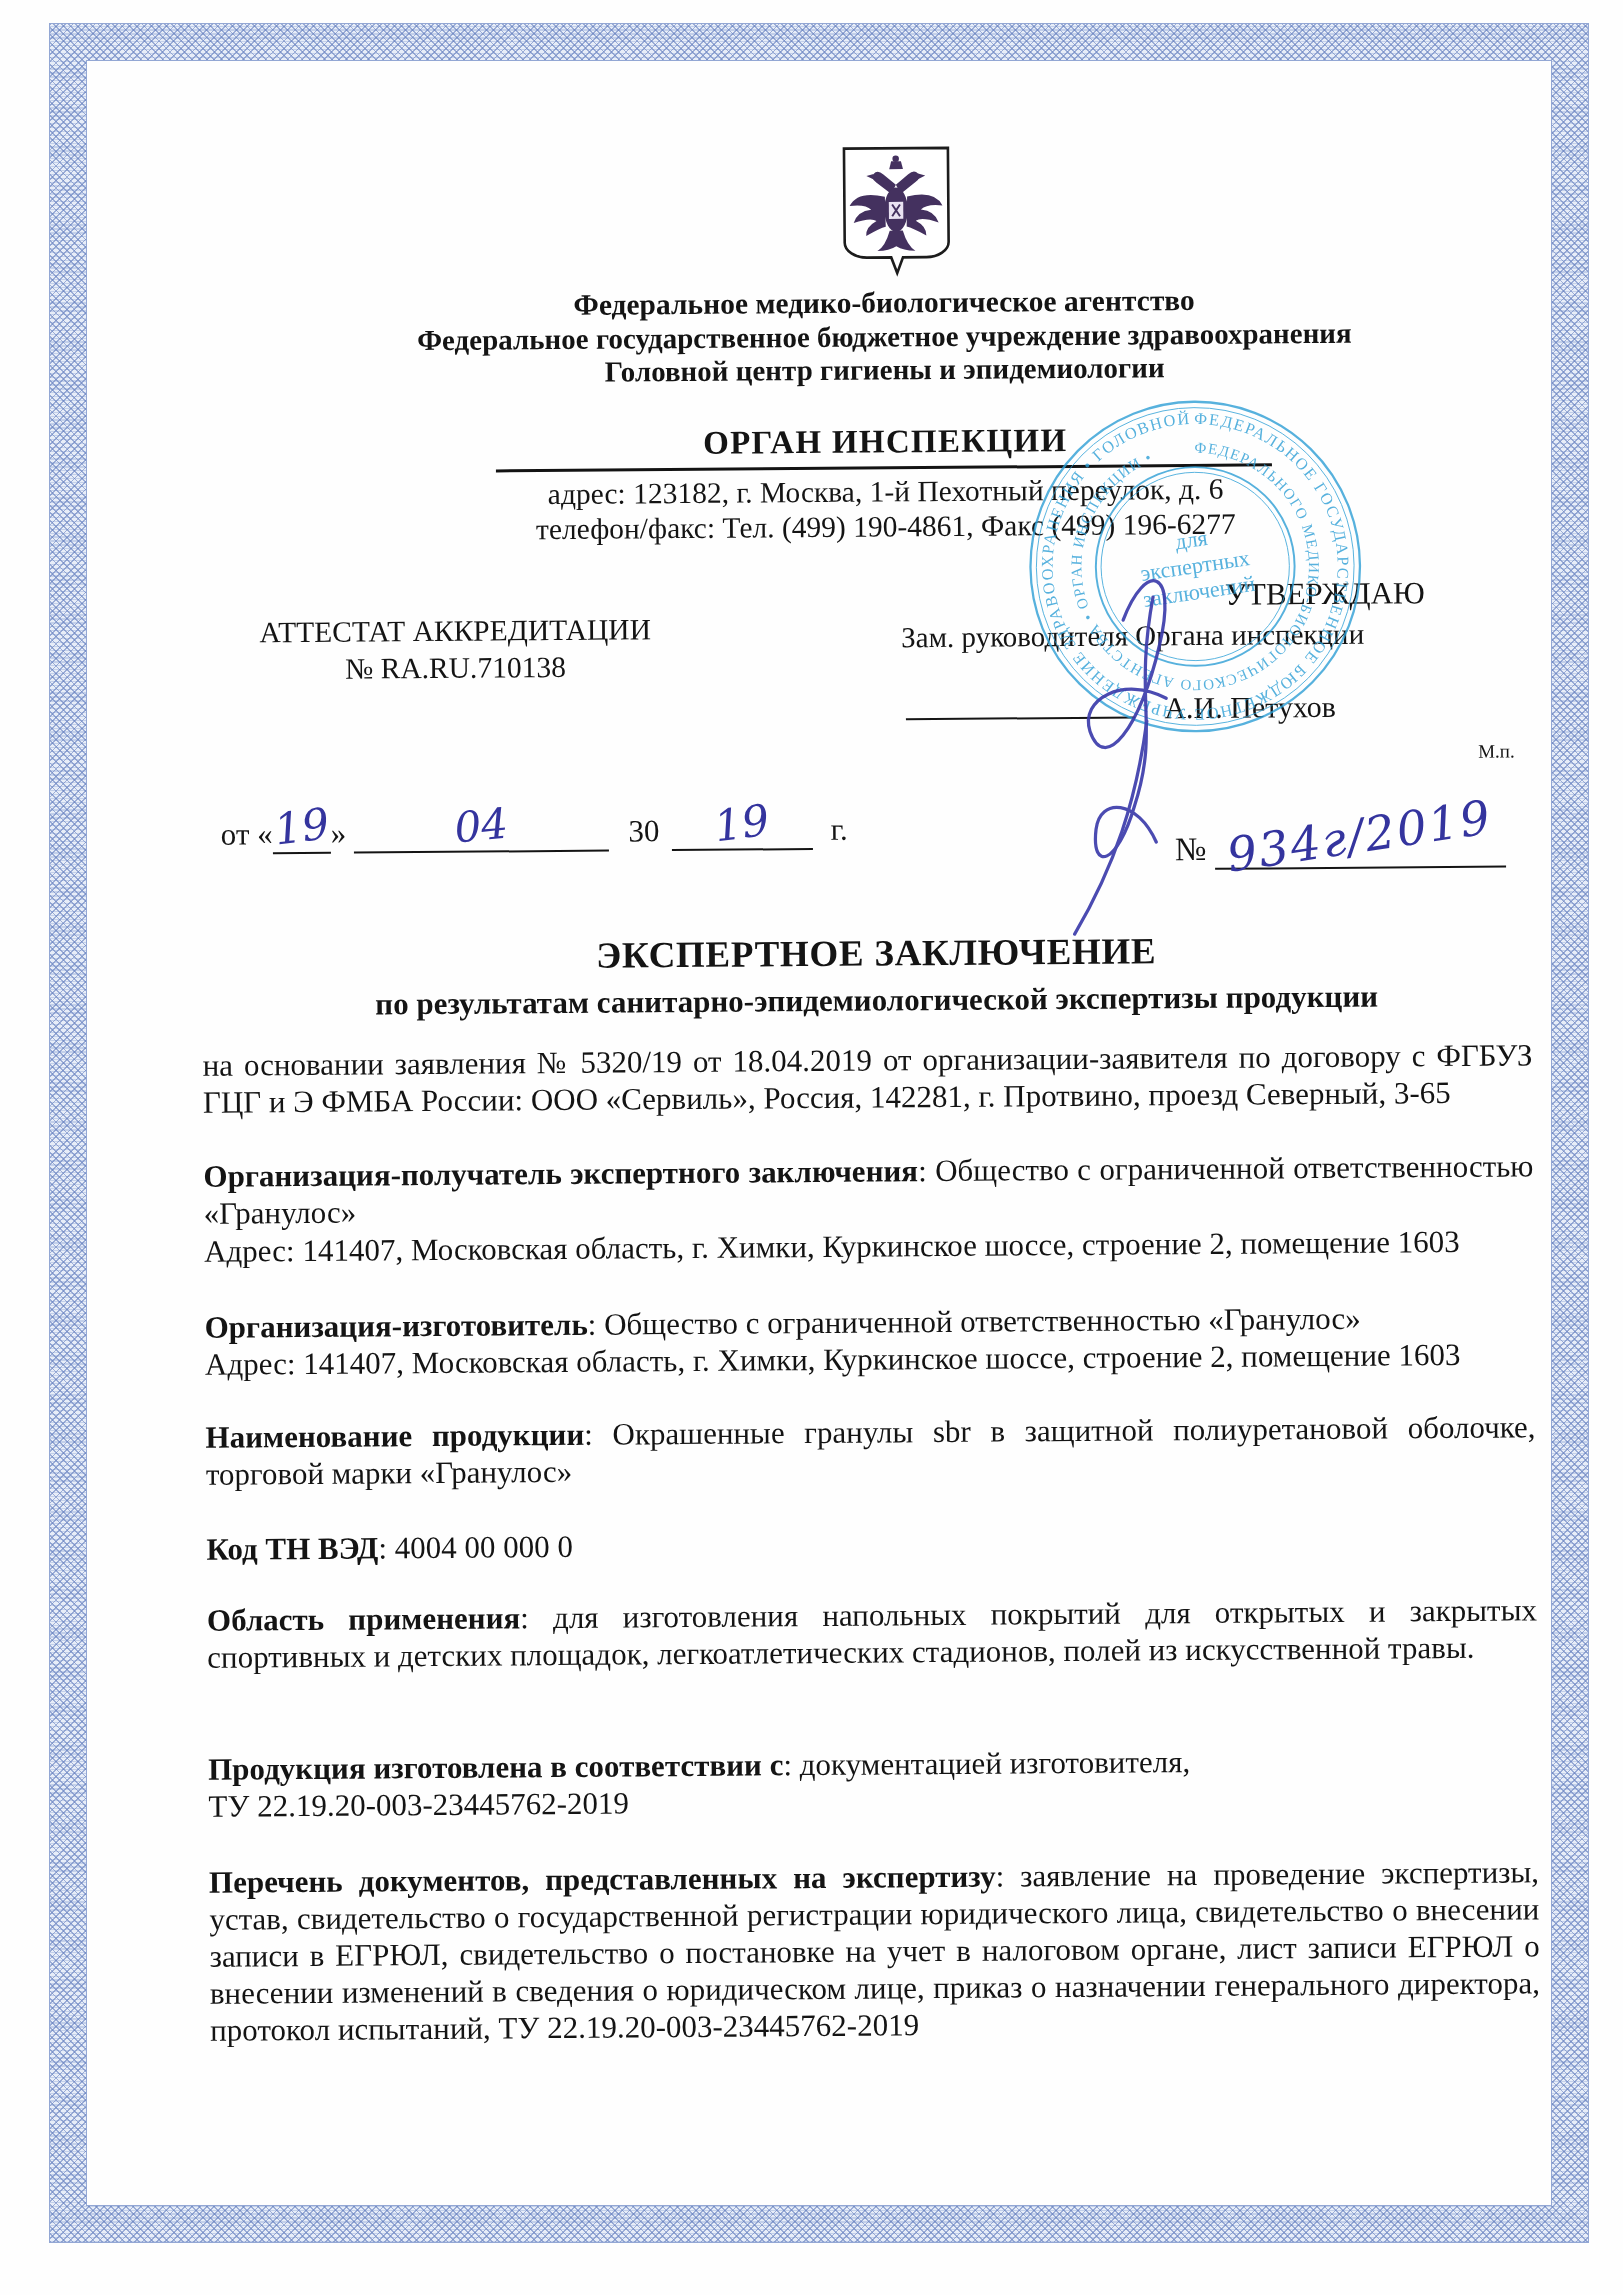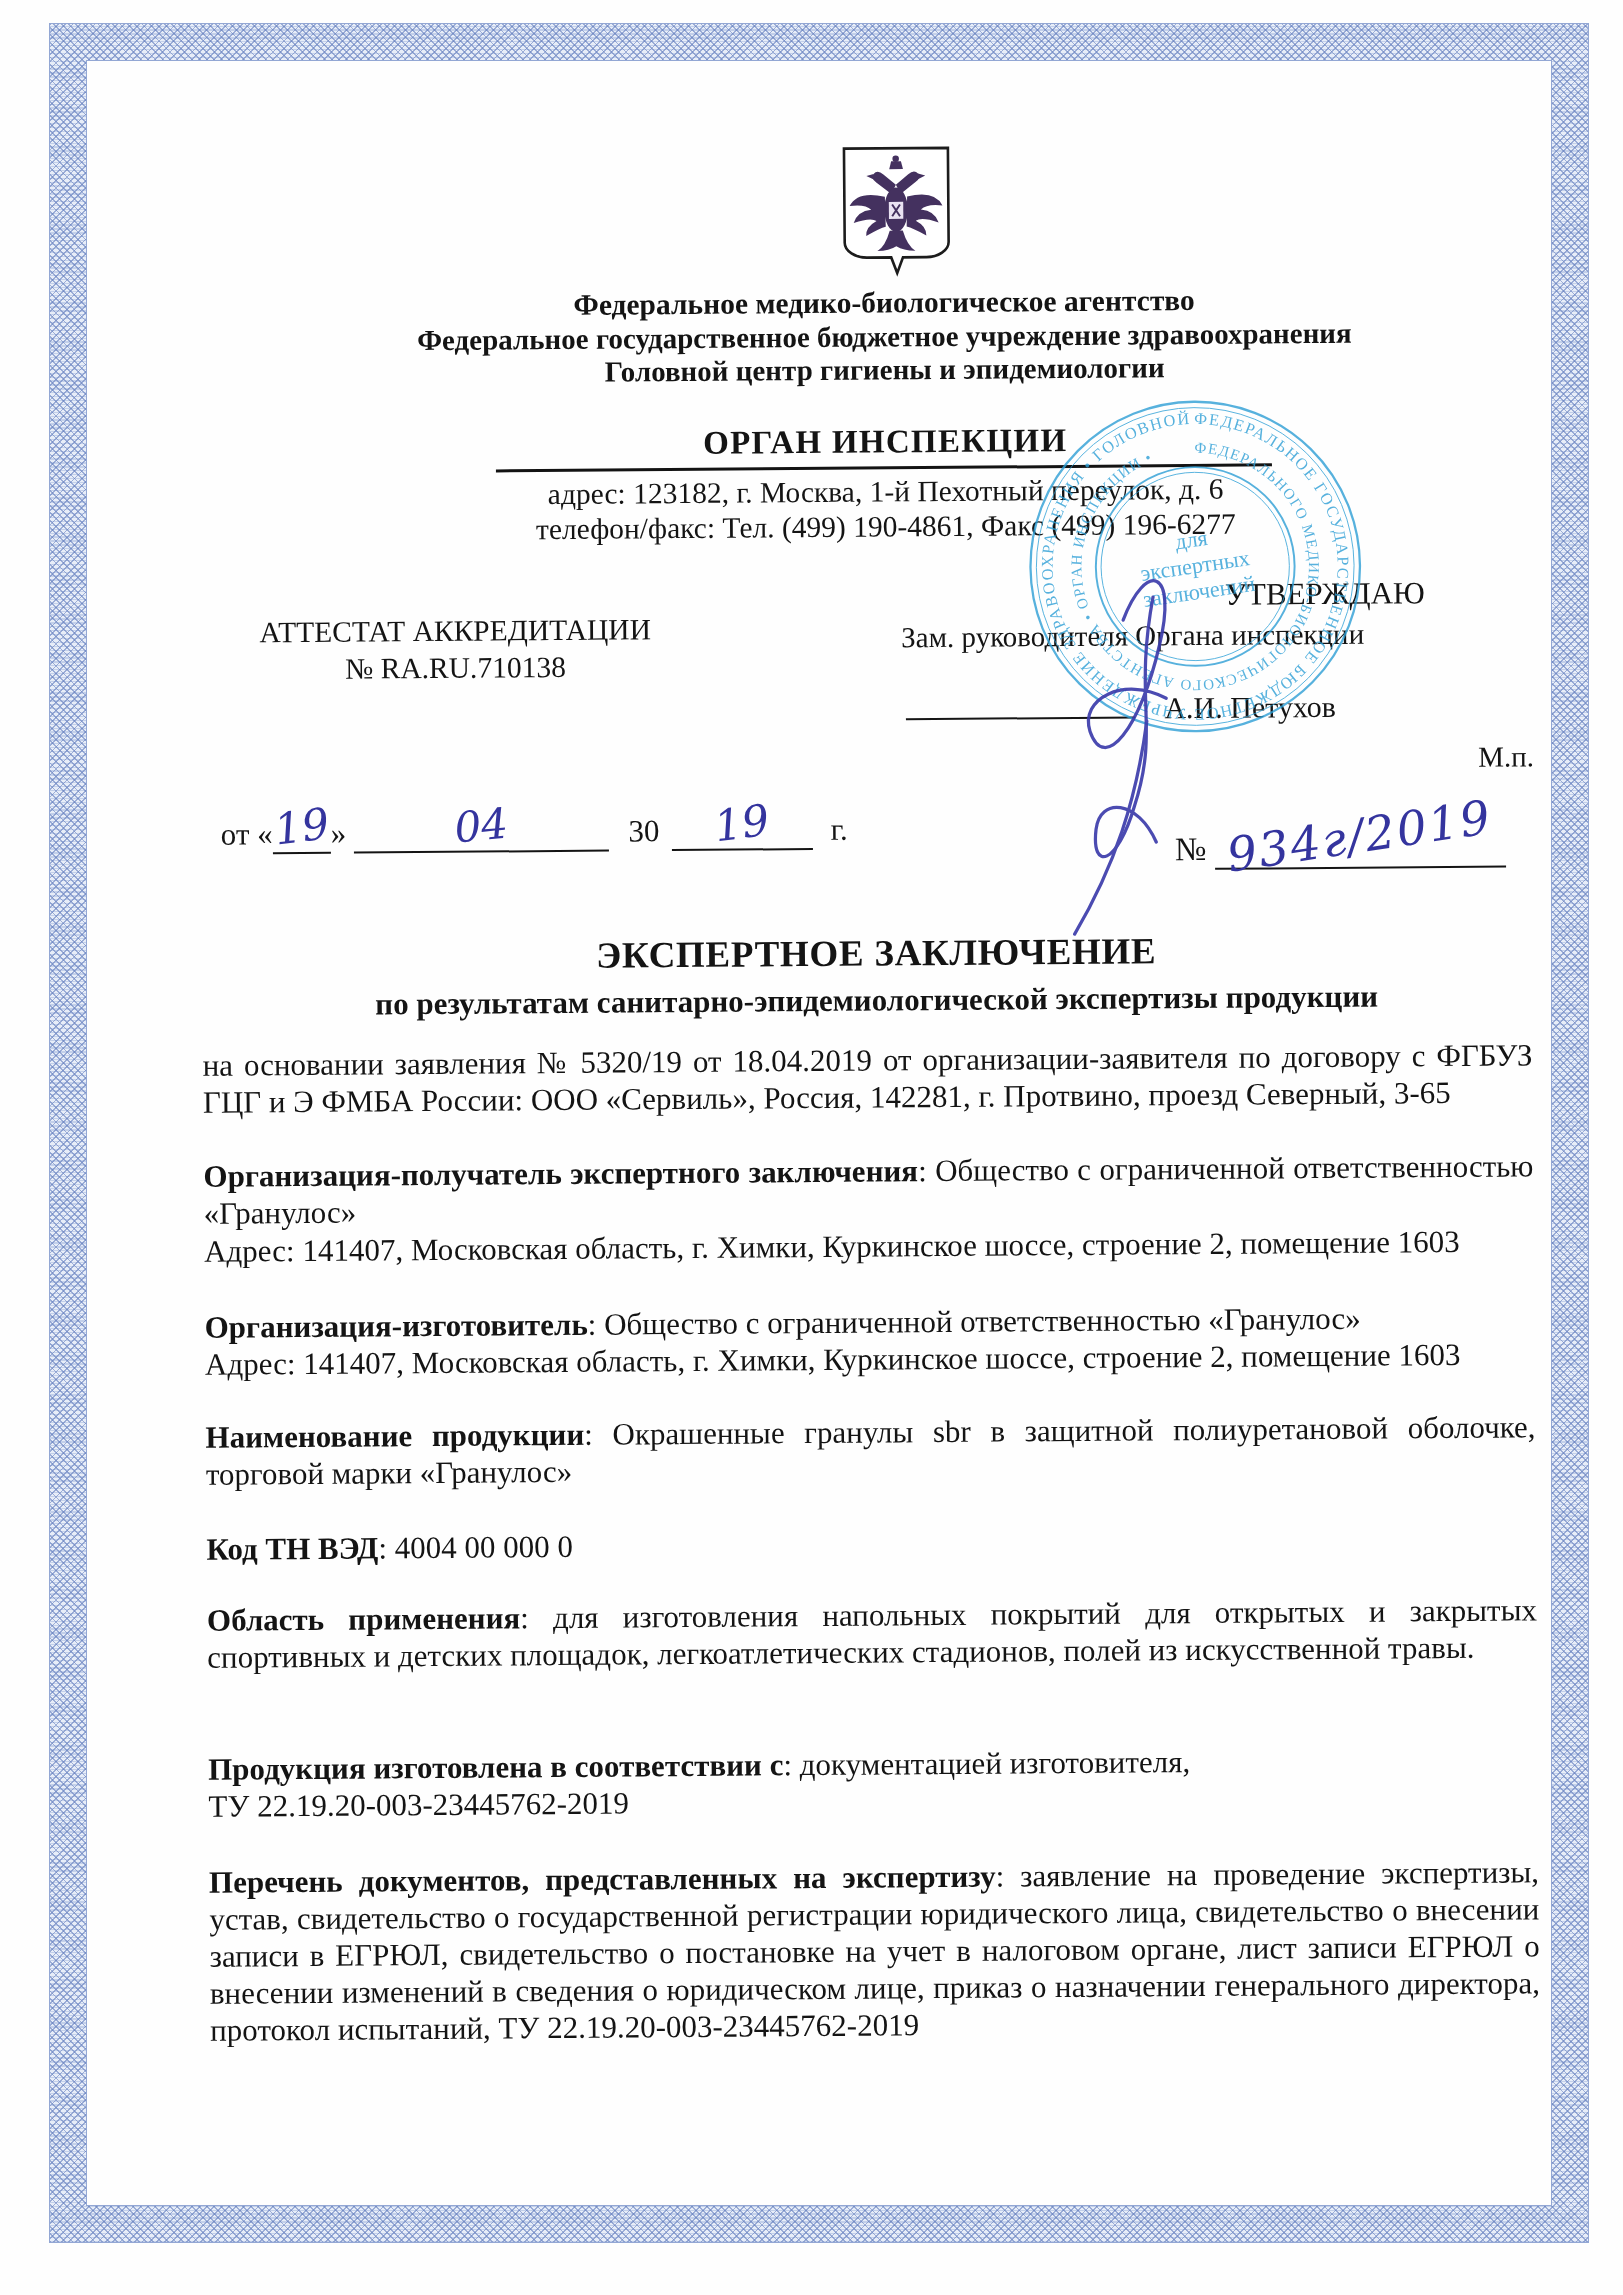--- a/index.html
+++ b/index.html
@@ -34,21 +34,21 @@
   #addr1 { top:476px; font-size:29.5px; }
   #addr2 { top:511px; font-size:29.5px; }
 
   #accr { left:230px; top:610px; width:458px; text-align:center; font-size:29.5px; line-height:37px; }
 
   #approve { left:1126px; top:580px; width:406px; text-align:center; font-size:31px; }
   #role { left:905px; top:622px; width:628px; font-size:29px; }
   #sigrow { left:909px; top:689px; font-size:30px; }
   .sigline { display:inline-block; width:229px; height:30px; border-bottom:2.6px solid #151515; }
   #approver-name { margin-left:29.5px; }
-  #mp { left:1481px; top:746px; font-size:29px; }
+  #mp { left:1481px; top:746px; font-size:19px; }
 
   #dateline { left:223px; top:804px; font-size:31px; white-space:nowrap; }
   #numline  { left:1177px; top:823px; font-size:33px; white-space:nowrap; }
   .u { display:inline-block; border-bottom:2.6px solid #141414; text-align:center; vertical-align:baseline; }
   #u-day   { width:58px; }
   #u-month { width:255px; }
   #u-year  { width:141px; }
   #u-num   { width:291px; }
   .hw {
     font-family:"DejaVu Serif", serif; font-style:italic; color:#34349e;

